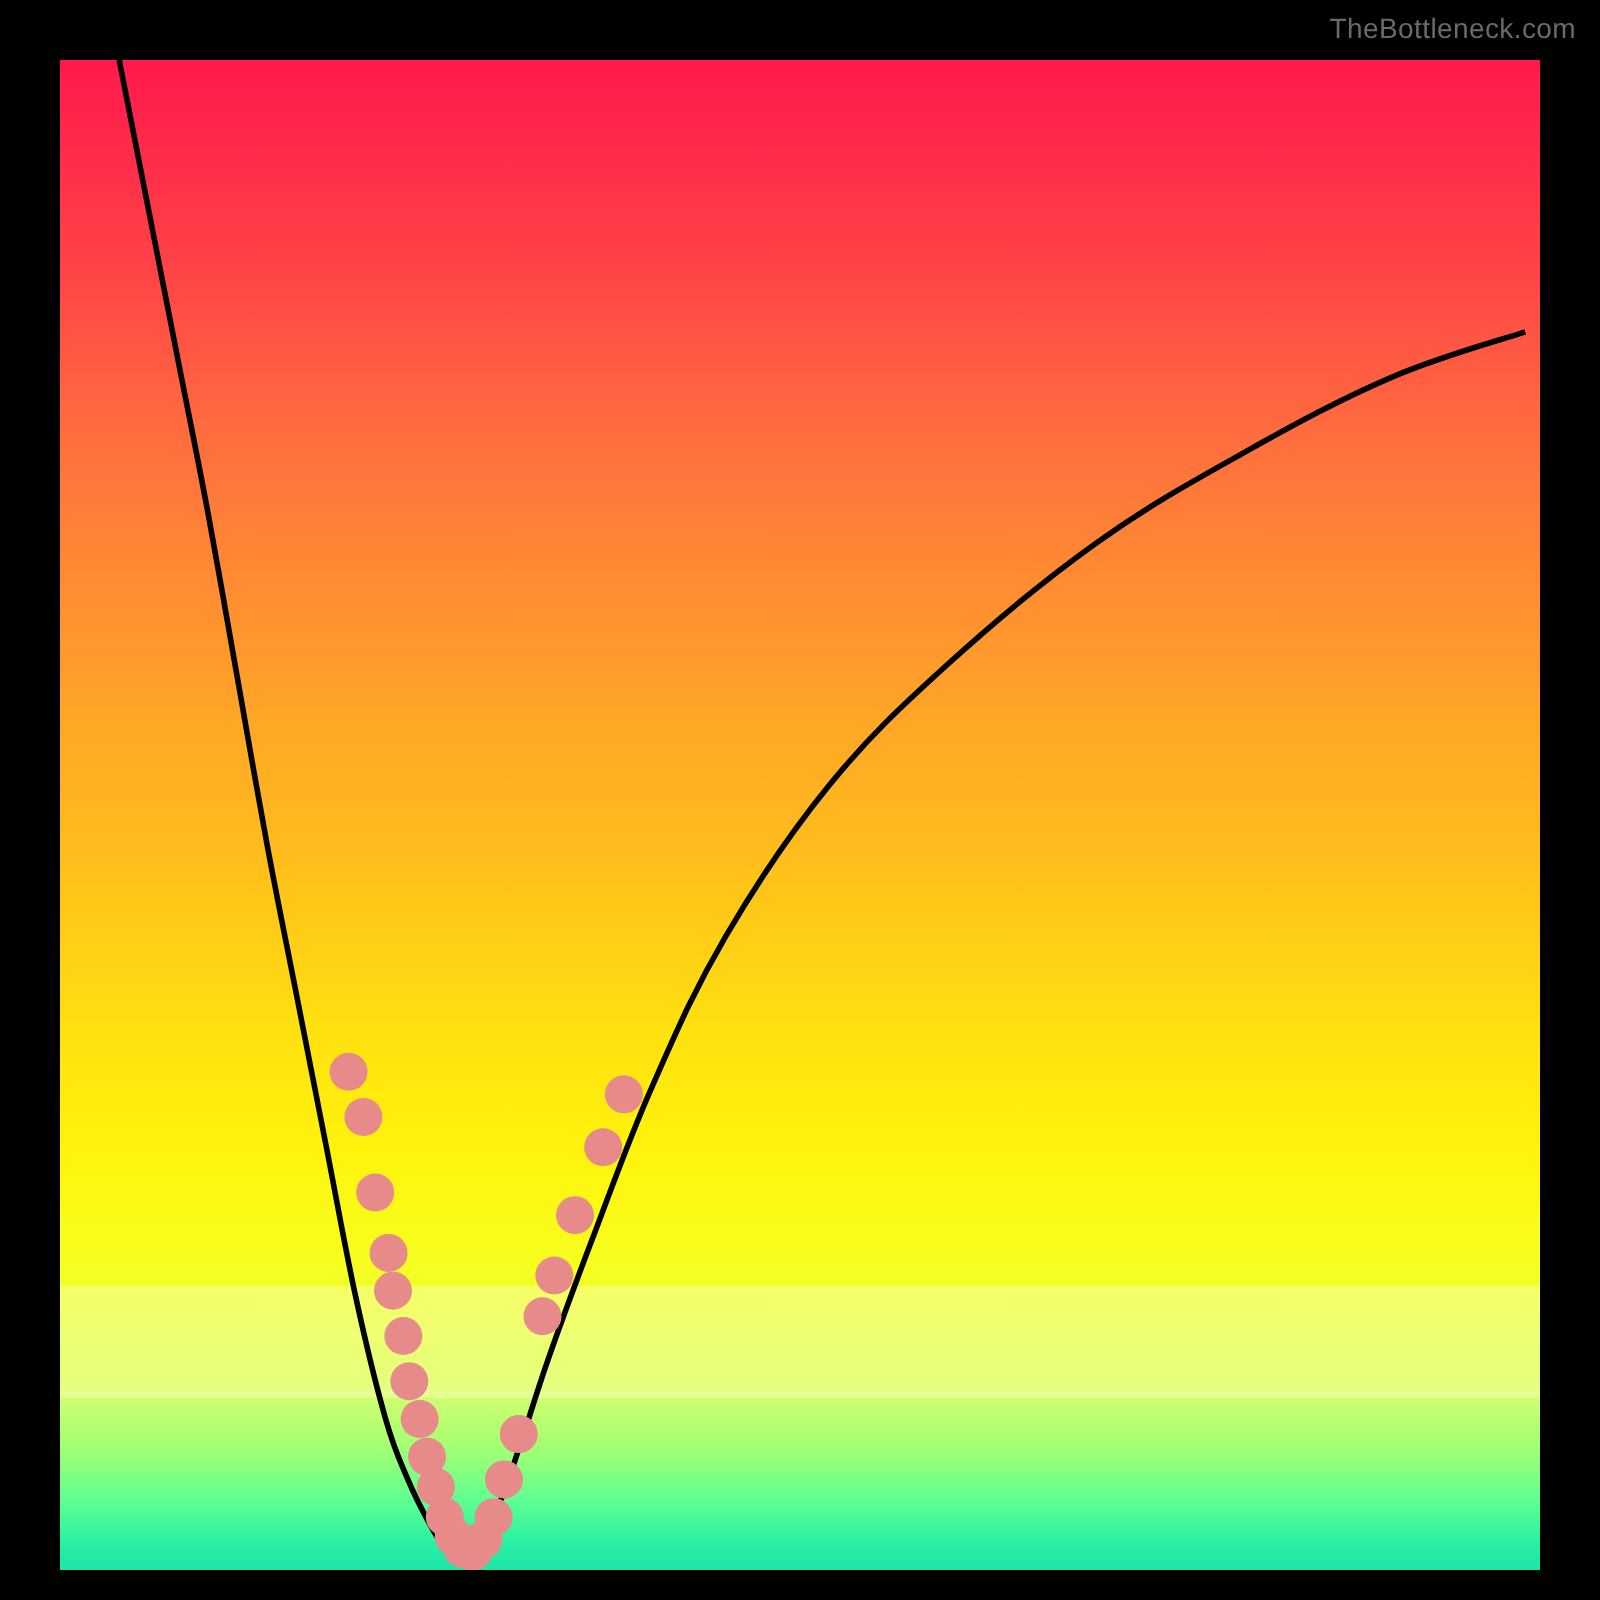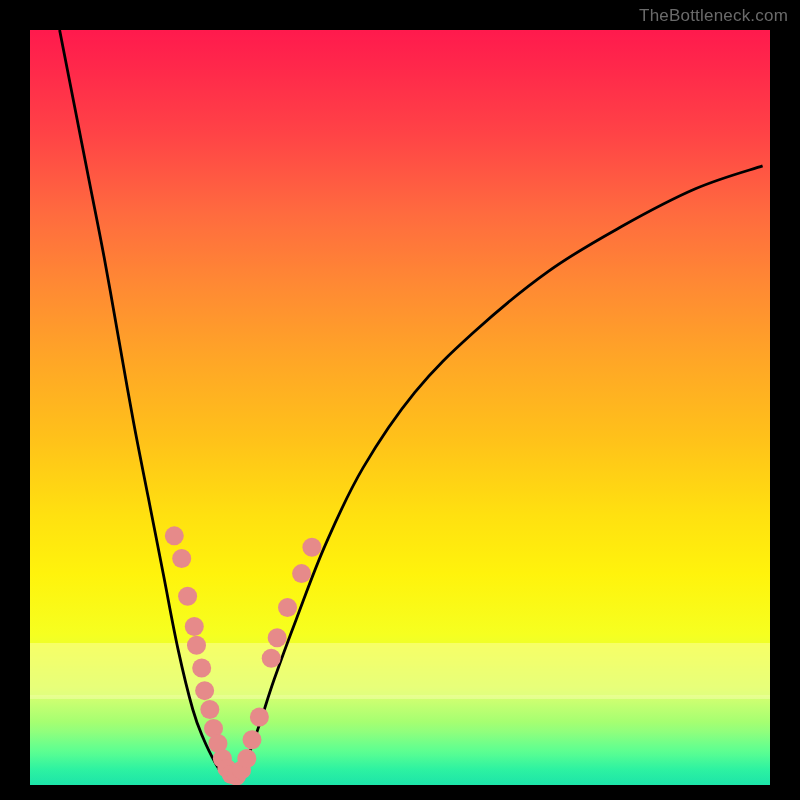--- a/index.html
+++ b/index.html
@@ -54,21 +54,21 @@
       rgba(170,255,120,0.35) 30%,
       rgba(90,255,150,0.45) 60%,
       rgba(30,230,170,0.6) 100%
     );
   }
   .watermark {
     position: absolute;
     top: 6px;
     right: 12px;
     color: #6a6a6a;
-    font-size: 17px;
+    font-size: 14px;
     font-weight: 500;
     letter-spacing: 0.2px;
     z-index: 20;
   }
   svg.curve {
     position: absolute;
     left: 0;
     top: 0;
     width: 740px;
     height: 755px;

